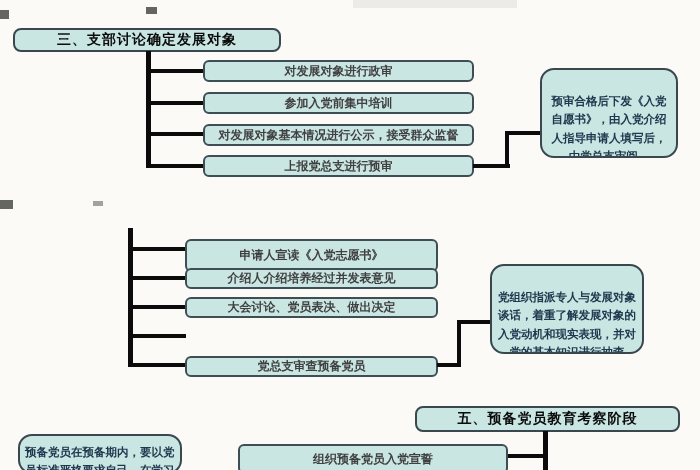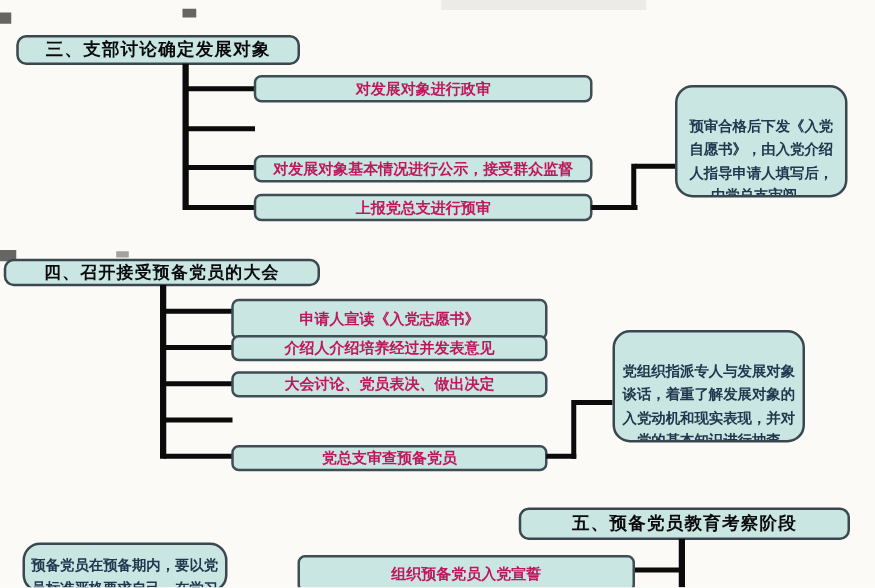--- a/index.html
+++ b/index.html
@@ -3,70 +3,70 @@
 <meta charset="utf-8">
 <style>
   html,body{margin:0;padding:0;}
   body{font-family:"DejaVu Sans","Liberation Sans",sans-serif;}
   #canvas{position:relative;width:700px;height:470px;background:#fbfaf7;overflow:hidden;}
   .hdr{position:absolute;box-sizing:border-box;background:#c9e6e3;border:2px solid #3a474e;
        border-radius:8px;display:flex;align-items:center;justify-content:center;
        font-weight:bold;color:#0b0b0b;letter-spacing:1px;}
   .step{position:absolute;box-sizing:border-box;background:#c9e6e3;border:2px solid #3f4d55;
         border-radius:6px;display:flex;align-items:center;justify-content:center;
-        font-weight:bold;color:#be185d;font-size:12px;white-space:nowrap;overflow:hidden;}
+        font-weight:bold;color:#404040;font-size:12px;white-space:nowrap;overflow:hidden;}
   .callout{position:absolute;box-sizing:border-box;background:#c9e6e3;border:2px solid #3a474e;
         border-radius:14px;padding:22px 6px;font-weight:bold;color:#20374e;font-size:11.5px;
         line-height:1.6;text-align:center;overflow:hidden;}
   .ln{position:absolute;background:#0b0b0b;}
   .smudge{position:absolute;background:#4a4a4a;opacity:.85;}
   .band{position:absolute;background:#edebe8;}
 </style>
 </head>
 <body>
 
 <div id="canvas">
 
   <div class="smudge" style="left:0;top:10;width:9px;height:9px;top:10px;"></div>
   <div class="smudge" style="left:146px;top:7px;width:11px;height:7px;"></div>
   <div class="smudge" style="left:0;top:200px;width:13px;height:9px;"></div>
   <div class="smudge" style="left:93px;top:201px;width:10px;height:5px;opacity:.5;"></div>
   <div class="band" style="left:353px;top:0;width:164px;height:8px;"></div>
 
-  <div class="hdr" style="left:13px;top:28px;width:227px;height:24px;font-size:14px;">
+  <div class="hdr" style="left:13px;top:28px;width:268px;height:24px;font-size:14px;">
     <span>三、支部讨论确定发展对象</span>
   </div>
 
   <div class="ln" style="left:146px;top:51px;width:5px;height:117px;"></div>
   <div class="ln" style="left:149px;top:69px;width:55px;height:4px;"></div>
   <div class="ln" style="left:149px;top:101px;width:55px;height:4px;"></div>
   <div class="ln" style="left:149px;top:132px;width:55px;height:4px;"></div>
   <div class="ln" style="left:149px;top:164px;width:55px;height:4px;"></div>
 
   <div class="step" style="left:203px;top:60px;width:271px;height:22px;">
     <span>对发展对象进行政审</span>
+  </div>
+  <div class="step" style="left:203px;top:92px;width:271px;height:22px;">
+    <span>参加入党前集中培训</span>
   </div>
   <div class="step" style="left:203px;top:124px;width:271px;height:22px;">
     <span>对发展对象基本情况进行公示，接受群众监督</span>
   </div>
   <div class="step" style="left:203px;top:155px;width:271px;height:22px;">
     <span>上报党总支进行预审</span>
   </div>
 
   <div class="ln" style="left:473px;top:164px;width:37px;height:4px;"></div>
   <div class="ln" style="left:505px;top:131px;width:4px;height:37px;"></div>
   <div class="ln" style="left:508px;top:131px;width:32px;height:4px;"></div>
 
   <div class="callout" style="left:540px;top:68px;width:138px;height:90px;">
     <span>预审合格后下发《入党自愿书》，由入党介绍人指导申请人填写后，由党总支审阅。</span>
   </div>
 
-  <div class="hdr" style="left:3px;top:207px;width:253px;height:22px;font-size:13.5px;">
-    <span>四、召开接受预备党员的大会</span>
-  </div>
   <div class="ln" style="left:128px;top:228px;width:5px;height:139px;"></div>
   <div class="ln" style="left:131px;top:247px;width:55px;height:4px;"></div>
   <div class="ln" style="left:131px;top:276px;width:55px;height:4px;"></div>
   <div class="ln" style="left:131px;top:305px;width:55px;height:4px;"></div>
   <div class="ln" style="left:131px;top:334px;width:55px;height:4px;"></div>
   <div class="ln" style="left:131px;top:363px;width:55px;height:4px;"></div>
   <div class="step" style="left:185px;top:239px;width:253px;height:33px;">
     <span>申请人宣读《入党志愿书》</span>
   </div>
   <div class="step" style="left:185px;top:268px;width:253px;height:21px;">

